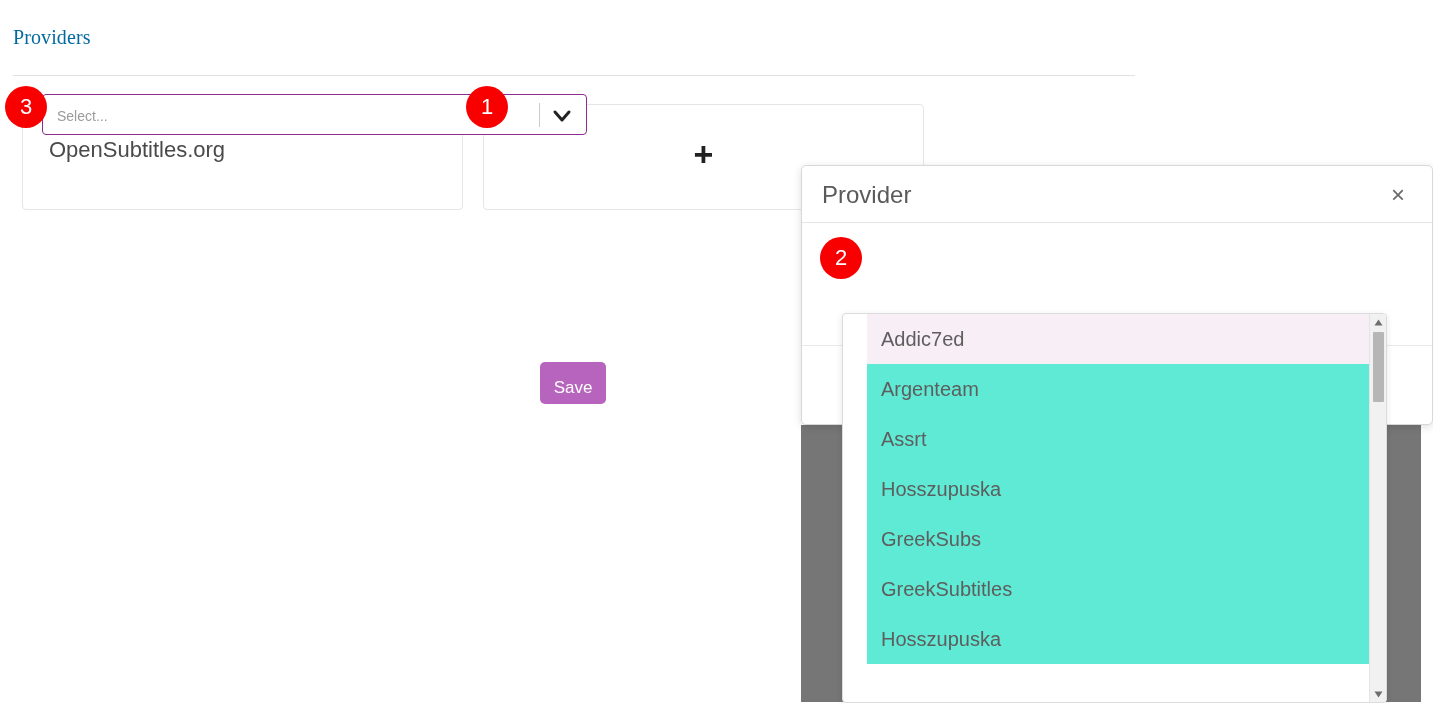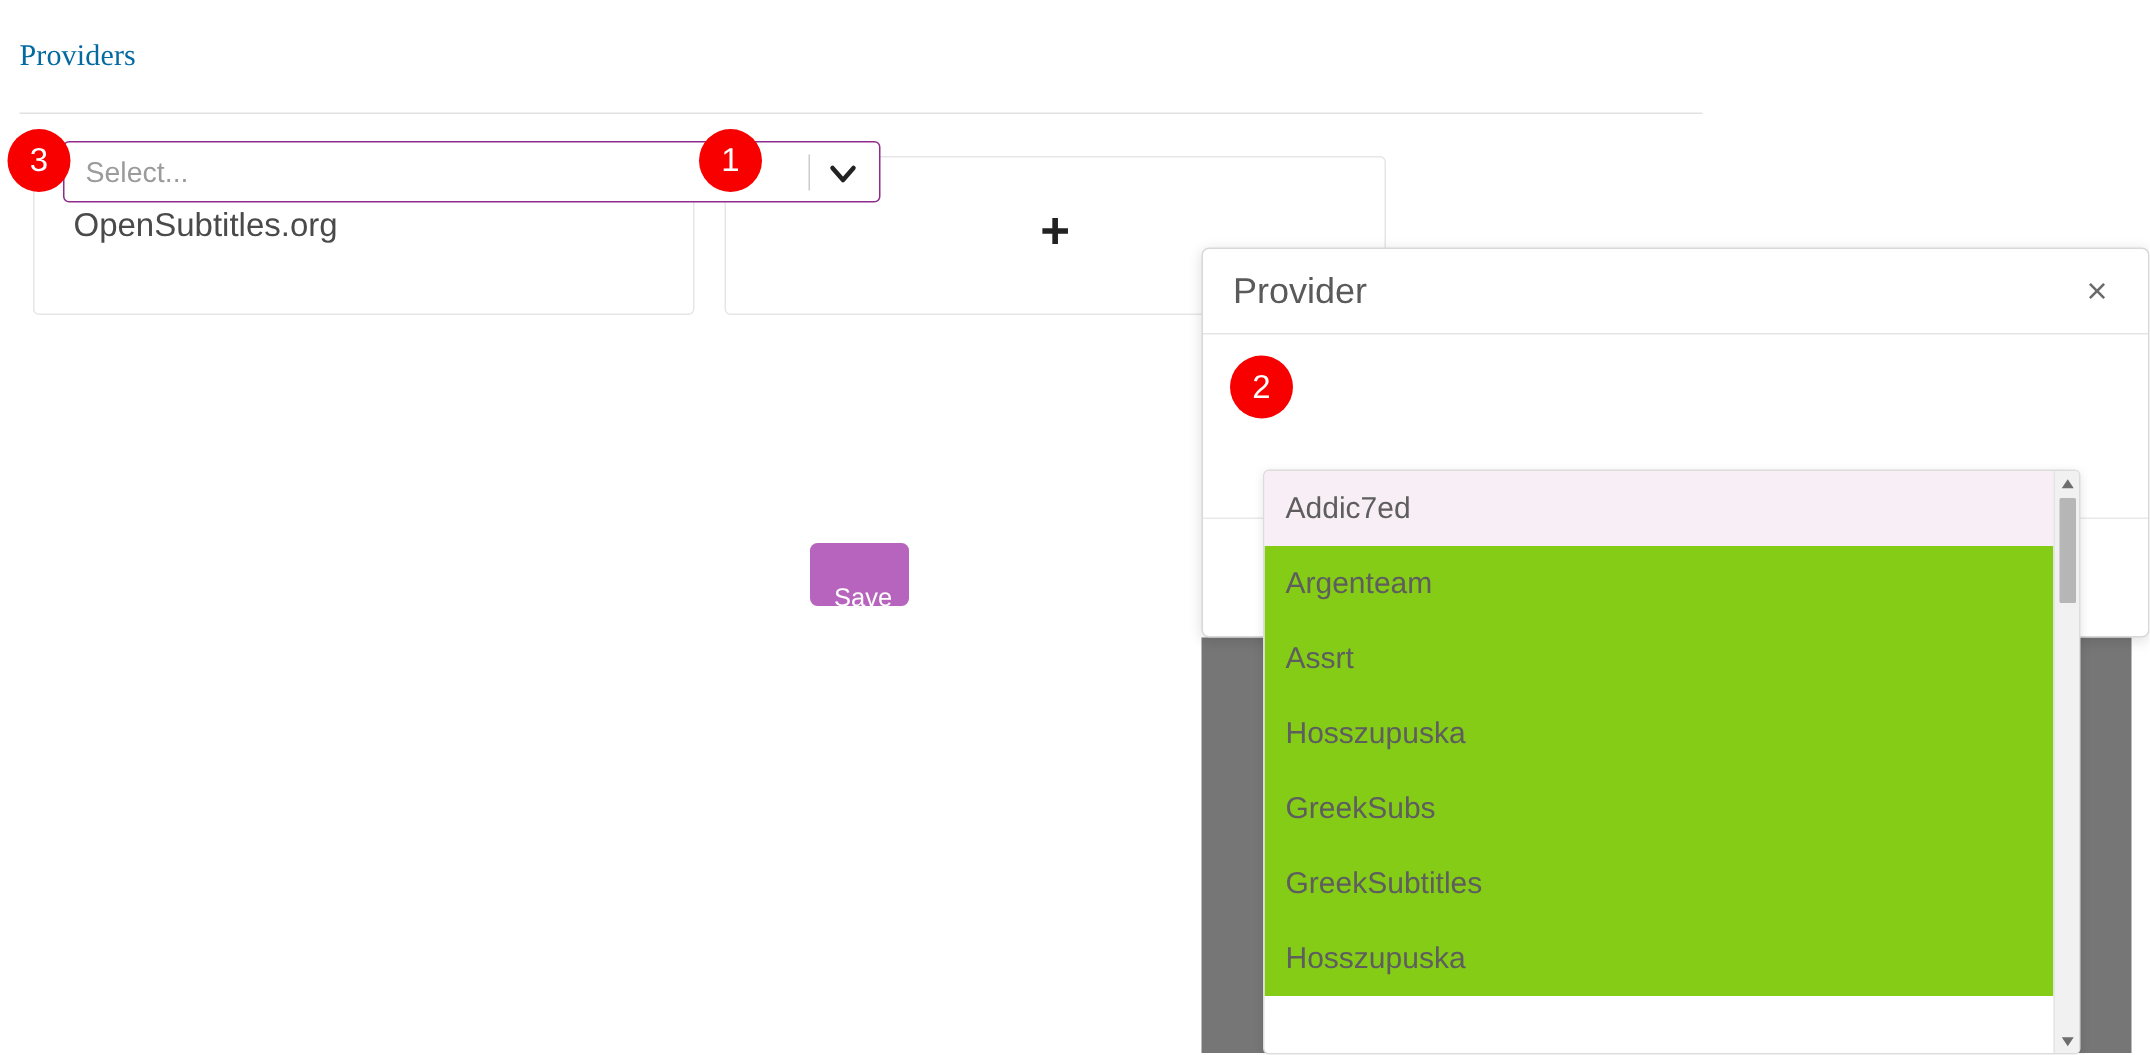--- a/index.html
+++ b/index.html
@@ -153,21 +153,21 @@
     height: 41px;
     border: 1px solid #8e2c8e;
     border-radius: 4px;
     background: #fff;
     box-sizing: border-box;
   }
   .select-placeholder {
     position: absolute;
     left: 14px;
     top: 9px;
-    font-size: 19px;
+    font-size: 14px;
     color: #9b9b9b;
     line-height: 24px;
   }
   .select-separator {
     position: absolute;
     right: 46px;
     top: 8px;
     width: 1px;
     height: 24px;
     background: #cccccc;
@@ -191,21 +191,21 @@
     background: #b764be;
     border: none;
     border-radius: 5px;
     color: #ffffff;
     font-size: 17px;
     font-family: "Liberation Sans", sans-serif;
     cursor: pointer;
     overflow: hidden;
     text-align: center;
     line-height: 42px;
-    padding: 16px;
+    padding: 5px;
   }
 
   
   .dropdown-menu {
     position: absolute;
     left: 842px;
     top: 313px;
     width: 545px;
     height: 390px;
     background: #ffffff;
@@ -214,28 +214,29 @@
     box-sizing: border-box;
     box-shadow: 0 2px 7px rgba(0,0,0,0.10);
     overflow: hidden;
   }
   .dropdown-list {
     position: absolute;
     left: 0;
     top: 0;
     right: 17px;
     bottom: 0;
+    padding-left: 24px;
   }
   .dropdown-option {
     height: 50px;
     line-height: 50px;
     padding-left: 14px;
     font-size: 20px;
     color: #5e5e5e;
-    background: #84cc16;
+    background: #5eead4;
     cursor: pointer;
     box-sizing: border-box;
     white-space: nowrap;
     overflow: hidden;
   }
   .dropdown-option.is-highlighted {
     background: #f8eef5;
   }
 
   

